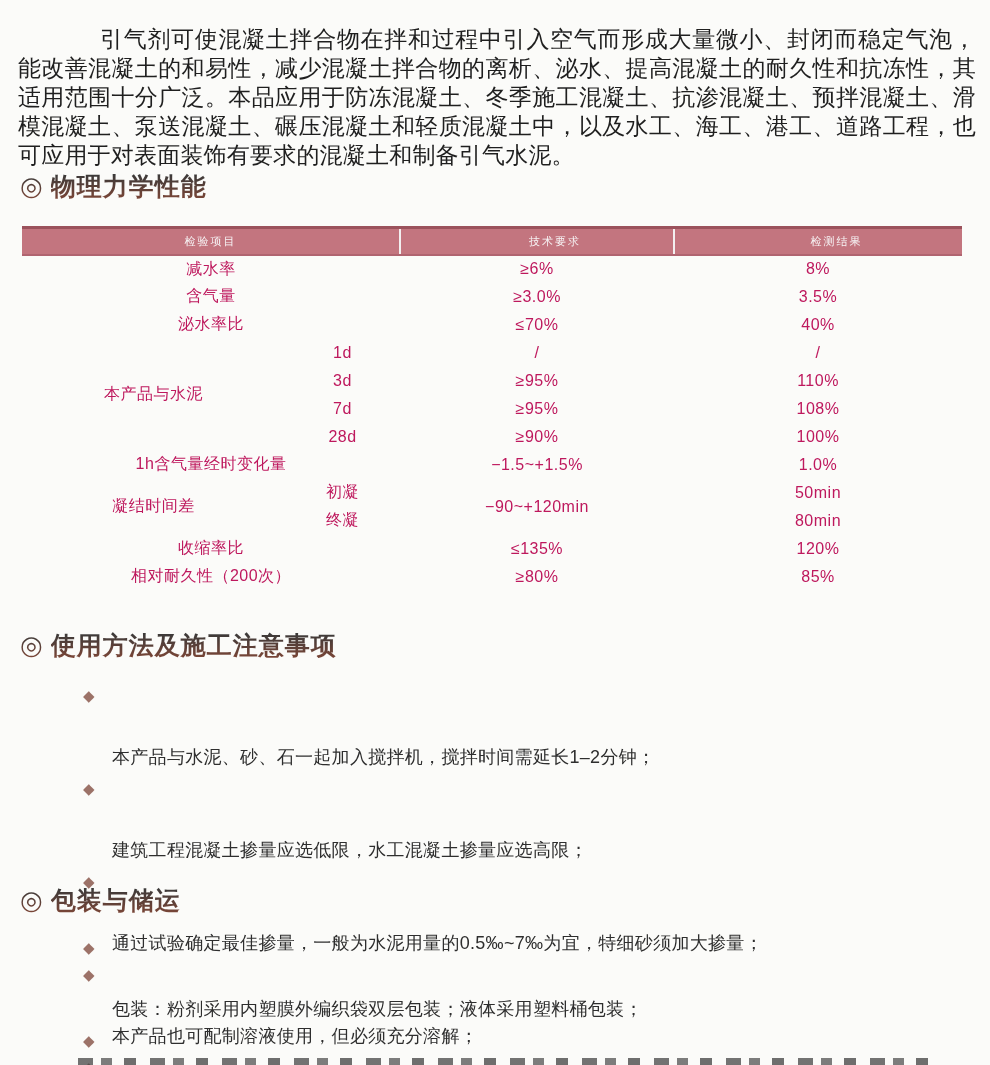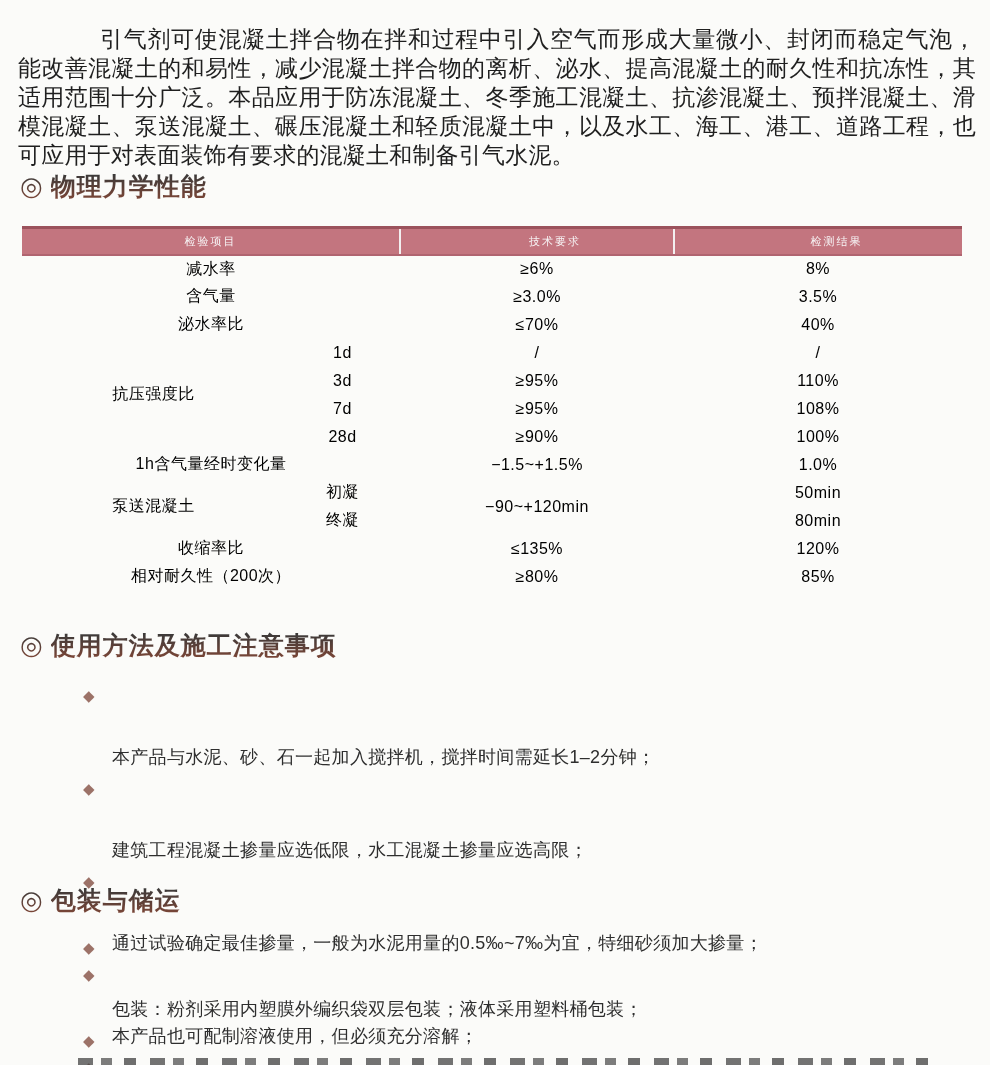--- a/index.html
+++ b/index.html
@@ -46,21 +46,21 @@
   .perf-table col.c-res   { width:288px; }
   .perf-table th {
     height:27px; background:#c3757f;
     border-top:3px solid #9b525c; border-bottom:2px solid #b06470;
     color:#f7f3f4; font-size:11px; font-weight:normal; letter-spacing:2px;
     text-align:center;
   }
   .perf-table th.divided { border-left:2px solid #f3eff0;padding-left:36px; }
   .perf-table td {
     height:28px; text-align:center; vertical-align:middle;
-    font-size:16px; color:#000000; letter-spacing:.5px;
+    font-size:16px; color:#be185d; letter-spacing:.5px;
   }
 
   
   .bullet-list { position:absolute; left:82px; width:885px; list-style:none; }
   .bullet-list li {
     position:relative; padding-left:30px;
     font-size:18px; line-height:31px; color:#2e2e2e;
     white-space:pre-line; letter-spacing:.3px;
   }
   .diamond { position:absolute; left:1px; top:0; font-size:15px; color:#9c7268; }
@@ -111,21 +111,21 @@
       <td colspan="2">含气量</td>
       <td>≥3.0%</td>
       <td>3.5%</td>
     </tr>
     <tr>
       <td colspan="2">泌水率比</td>
       <td>≤70%</td>
       <td>40%</td>
     </tr>
     <tr>
-      <td rowspan="4">抗压强度比</td>
+      <td rowspan="4">本产品与水泥</td>
       <td>1d</td>
       <td>/</td>
       <td>/</td>
     </tr>
     <tr>
       <td>3d</td>
       <td>≥95%</td>
       <td>110%</td>
     </tr>
     <tr>
@@ -137,21 +137,21 @@
       <td>28d</td>
       <td>≥90%</td>
       <td>100%</td>
     </tr>
     <tr>
       <td colspan="2">1h含气量经时变化量</td>
       <td>−1.5~+1.5%</td>
       <td>1.0%</td>
     </tr>
     <tr>
-      <td rowspan="2">泵送混凝土</td>
+      <td rowspan="2">凝结时间差</td>
       <td>初凝</td>
       <td rowspan="2">−90~+120min</td>
       <td>50min</td>
     </tr>
     <tr>
       <td>终凝</td>
       <td>80min</td>
     </tr>
     <tr>
       <td colspan="2">收缩率比</td>

